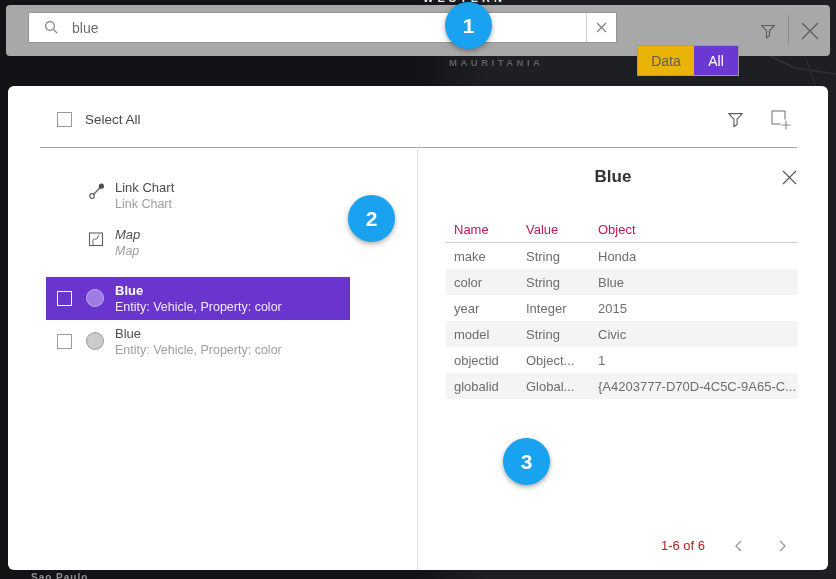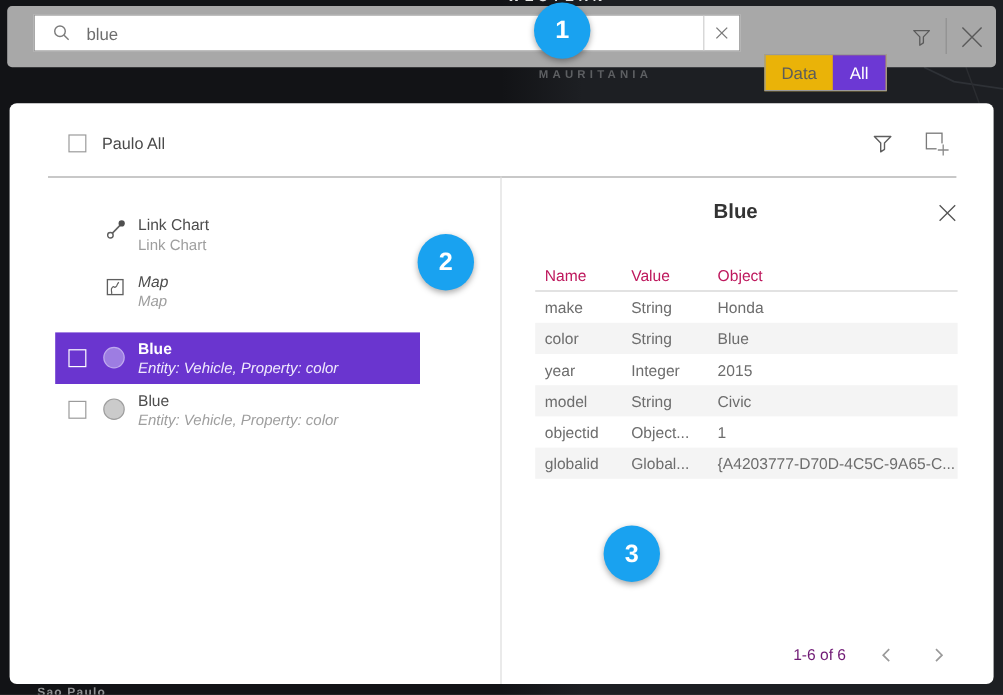--- a/index.html
+++ b/index.html
@@ -72,21 +72,21 @@
   .v-divider { position:absolute; left:409px; top:61px; width:1px; height:423px; background:#dcdcdc; }
   
   .litem { position:absolute; cursor:pointer;text-align:right; }
   .litem .ico { position:absolute; left:80px; top:2px; }
   .litem .ttl { position:absolute; left:107px; top:0; font-size:13px; color:#4d4d4d; line-height:16px; white-space:nowrap; }
   .litem .sub { position:absolute; left:107px; top:16px; font-size:12.5px; color:#9e9e9e; line-height:16px; white-space:nowrap; }
   .row-item { position:absolute; left:38px; width:304px; height:43px; cursor:pointer; }
   .row-item .rcb { position:absolute; left:11px; top:14px; }
   .row-item .dot { position:absolute; left:40px; top:12px; width:18px; height:18px; border-radius:50%; }
   .row-item .ttl { position:absolute; left:69px; top:6px; font-size:13px; line-height:16px; white-space:nowrap; }
-  .row-item .sub { position:absolute; left:69px; top:22px; font-size:12.5px; line-height:16px; white-space:nowrap;font-style:italic; }
+  .row-item .sub { position:absolute; left:69px; top:22px; font-size:12.5px; line-height:16px; white-space:nowrap; }
   .row-sel { background:#6a35cf; }
   .row-sel .rcb { border:1.5px solid #fff; background:transparent; }
   .row-sel .dot { background:#9d7de2; border:1px solid #bfaaee; }
   .row-sel .ttl { color:#fff; font-weight:bold; }
   .row-sel .sub { color:#f0eafd; }
   .row-unsel .rcb { border:1px solid #9b9b9b; }
   .row-unsel .dot { background:#cbcbcb; border:1px solid #9e9e9e; }
   .row-unsel .ttl { color:#4d4d4d; }
   .row-unsel .sub { color:#9e9e9e; }
   
@@ -97,21 +97,21 @@
   .detail-close { position:absolute; left:770px; top:80px; width:22px; height:22px;
     display:flex; align-items:center; justify-content:center; cursor:pointer; }
   .table { position:absolute; left:438px; top:130px; width:352px; }
   .trow { display:flex; height:26px; align-items:center; font-size:13px; color:#6d6d6d; }
   .trow.head { height:27px; border-bottom:1px solid #cfcfcf; color:#be185d; }
   .trow.alt { background:#f4f4f4; }
   .tc1 { width:80px; padding-left:8px; white-space:nowrap; }
   .tc2 { width:72px; white-space:nowrap; }
   .tc3 { flex:1; white-space:nowrap; overflow:hidden; }
   .pager-label { position:absolute; left:640px; top:452px; width:70px; text-align:center;
-    font-size:13px; color:#701a75; }
+    font-size:13px; color:#b91c1c; }
   .pg-prev { position:absolute; left:722px; top:451px; width:16px; height:18px;
     display:flex; align-items:center; justify-content:center; cursor:pointer; }
   .pg-next { position:absolute; left:767px; top:451px; width:16px; height:18px;
     display:flex; align-items:center; justify-content:center; cursor:pointer; }
   
   .callout {
     position:absolute; width:47px; height:47px; border-radius:50%;
     background:#19a2f0; color:#fff; font-size:21px; font-weight:bold;
     display:flex; align-items:center; justify-content:center; z-index:10;
     box-shadow:0 2px 5px rgba(0,0,0,.35);
@@ -161,21 +161,21 @@
     <span class="tb-close">
       <svg width="22" height="22" viewBox="0 0 22 22">
           <path d="M3 3 L19 19 M19 3 L3 19" stroke="#5a5a5a" stroke-width="1.2"></path>
         </svg>
     </span>
   </div>
 
   <div class="dialog">
 
     <span class="cb select-all-cb"></span>
-    <span class="select-all-label">Paulo All</span>
+    <span class="select-all-label">Select All</span>
 
     <span class="hdr-funnel">
       <svg width="19" height="19" viewBox="0 0 18 18">
           <path d="M2.5 3.5 h13 l-5 5.2 v5 l-3 2 v-7 Z" fill="none" stroke="#5f5f5f" stroke-width="1.1" stroke-linejoin="round"></path>
         </svg>
     </span>
     <span class="hdr-add">
       <svg width="22" height="22" viewBox="0 0 22 22">
         <rect x="2" y="2" width="13" height="13" fill="none" stroke="#7a7a7a" stroke-width="1.1"></rect>
         <rect x="10.5" y="10.5" width="11" height="11" fill="#fff"></rect>

